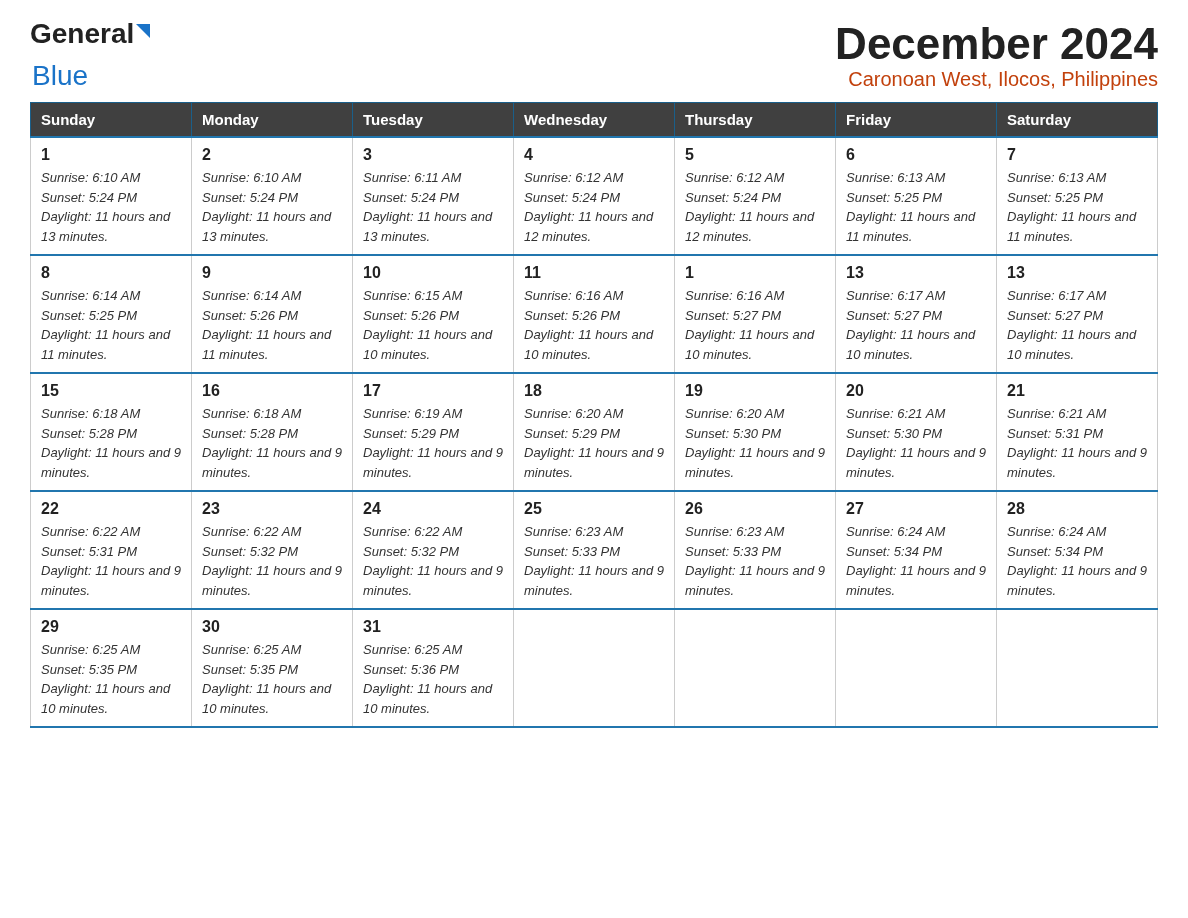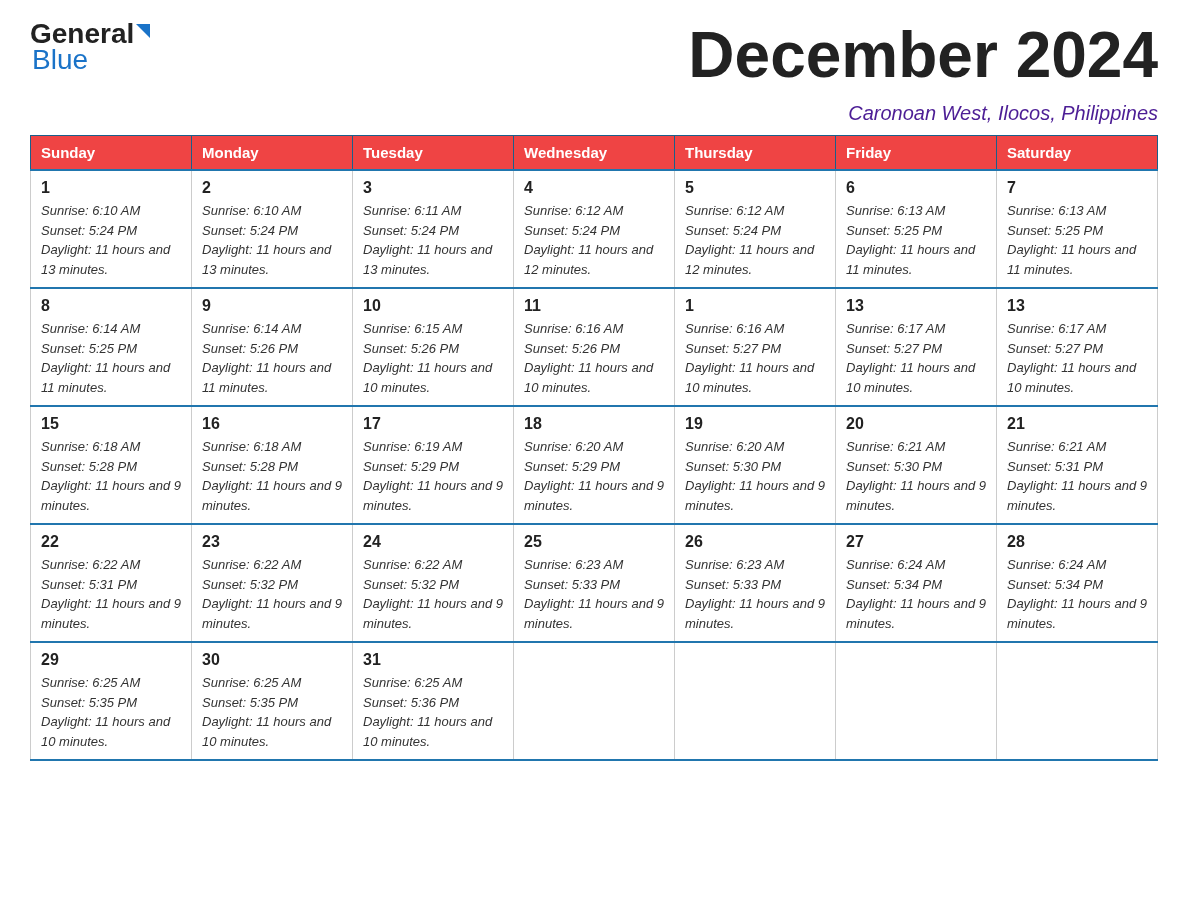--- a/index.html
+++ b/index.html
@@ -13,20 +13,21 @@
     .header-row {
       display: flex;
       justify-content: space-between;
       align-items: flex-start;
       margin-bottom: 10px;
     }
     .logo-area {
       display: flex;
       flex-direction: column;
       align-items: flex-start;
+      gap: 16px;
     }
     .logo-text {
       font-size: 28px;
       font-weight: bold;
       color: #222;
       line-height: 1;
     }
     .logo-arrow {
       width: 0;
       height: 0;
@@ -41,38 +42,37 @@
       color: #1a73c8;
       font-size: 28px;
       font-weight: normal;
       margin-top: -4px;
       margin-left: 2px;
     }
     .title-area {
       text-align: right;
     }
     .month-title {
-      font-size: 64px;
+      font-size: 44px;
       font-weight: bold;
       color: #222;
       line-height: 1.1;
     }
     .location-title {
       font-size: 20px;
-      color: #4c1d95;
-      margin-top: 12px;
-      font-style: italic;
+      color: #c2410c;
+      margin-top: 0;
     }
     table {
       width: 100%;
       border-collapse: collapse;
       margin-top: 10px;
     }
     th {
-      background-color: #ef4444;
+      background-color: #404040;
       color: #fff;
       font-size: 15px;
       font-weight: bold;
       padding: 8px 10px;
       text-align: left;
       border: 1px solid #1a5f8a;
     }
     td {
       vertical-align: top;
       padding: 8px 10px;

